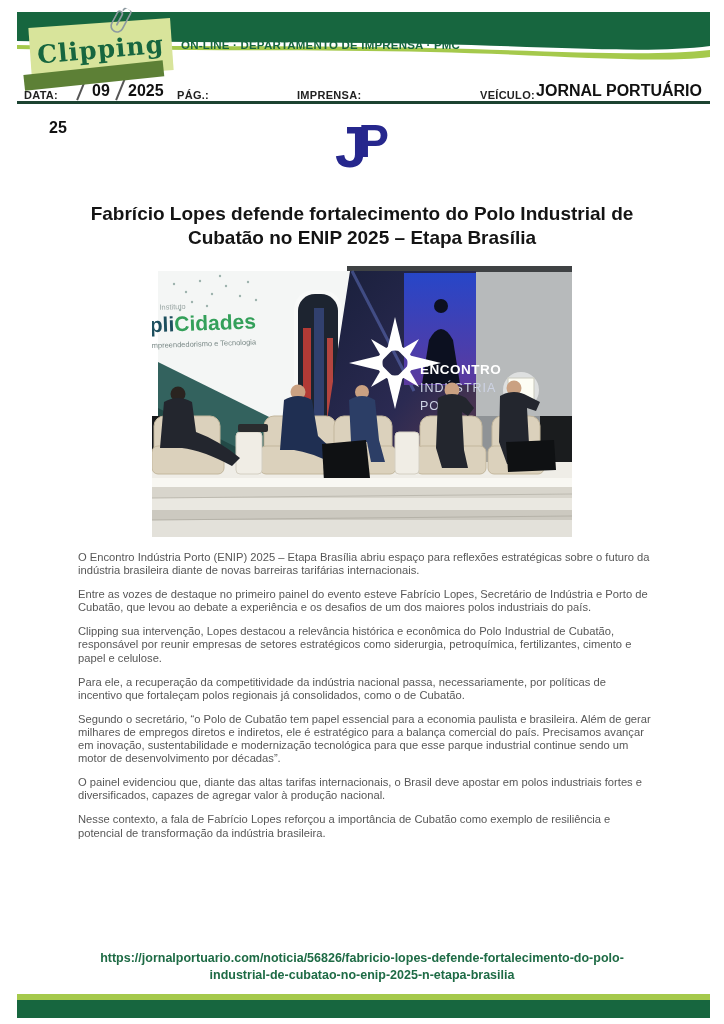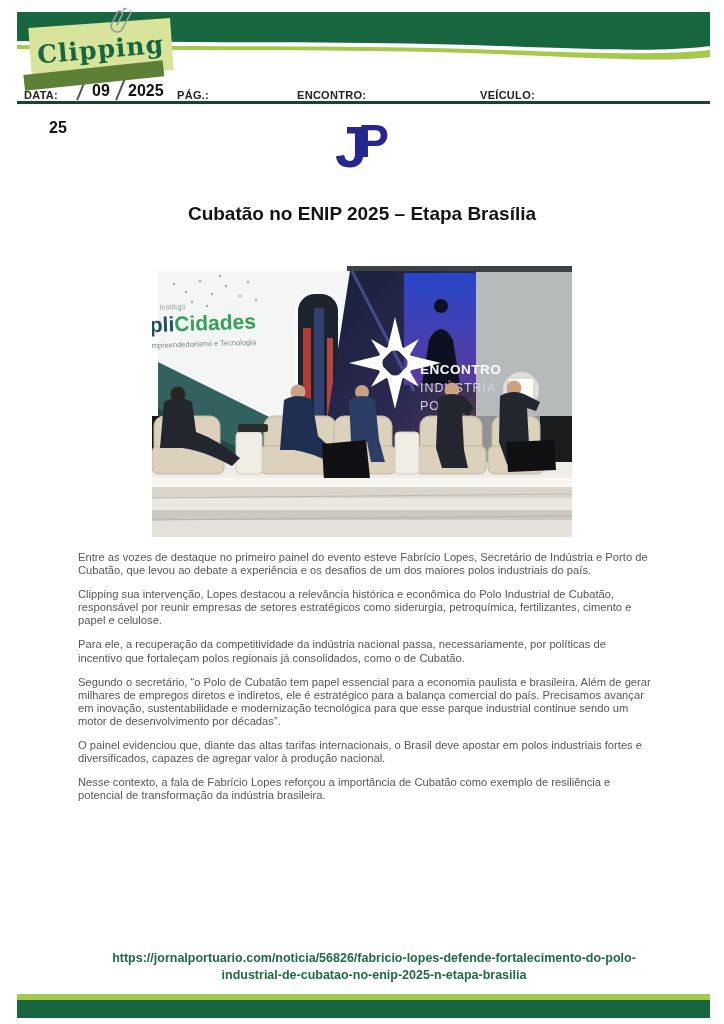--- a/index.html
+++ b/index.html
@@ -40,59 +40,62 @@
   .jp-p { font-size:46px; font-weight:700; line-height:1; margin-left:-9px; }
   
   .title { position:absolute; left:0; top:202px; width:724px; text-align:center;
            font-size:19px; font-weight:700; color:#141414; line-height:24px; }
   
   .photo { position:absolute; left:152px; top:266px; width:420px; height:271px; }
   
   .body-copy { position:absolute; left:78px; top:551px; width:574px; }
   .body-copy p { margin:0 0 11px 0; font-size:11.2px; line-height:13.1px; color:#575757; }
   
-  .url-block { position:absolute; left:16px; top:950px; width:692px; text-align:center;
+  .url-block { position:absolute; left:4px; top:950px; width:692px; text-align:center;
                font-size:12.5px; font-weight:700; color:#1e6b45; line-height:17px; cursor:pointer;padding-left:12px; }
   .bar-light { position:absolute; left:17px; top:994px; width:693px; height:6px; background:#a5c94c; }
   .bar-dark  { position:absolute; left:17px; top:1000px; width:693px; height:18px; background:#17663f; }
 </style>
 </head>
 <body>
 
 <div class="page">
 
   <svg class="header-svg" width="724" height="72" viewBox="0 0 724 72">
     <path d="M17,12 H710 V46 C650,54 560,47 430,44 C300,41 140,43 17,41 Z" fill="#17663f"></path>
     <path d="M17,45 C140,47 300,45 430,48 C560,51 650,57 710,50 L710,57 C650,64 560,55 430,52 C300,49 140,51 17,49 Z" fill="#a5c94c"></path>
   </svg>
 
   <div class="sticker">
     <svg class="paperclip" width="18" height="30" viewBox="0 0 18 30">
       <path d="M5,3 a4,4 0 0 1 8,0 v17 a6,6 0 0 1 -12,0 V8 a2.6,2.6 0 0 1 5.2,0 v11" fill="none" stroke="#8e9aa0" stroke-width="1.7" stroke-linecap="round"></path>
     </svg>
     <span class="sticker-text">Clipping</span>
   </div>
+  <div class="banner-line">ON-LINE · DEPARTAMENTO DE IMPRENSA · PMC</div>
 
   <span class="meta-label" style="left:24px; top:89px;">DATA:</span>
   <span class="meta-big" style="left:49px; top:82px;margin-top:37px;">25</span>
   <span class="slash" style="left:81px; top:75px;"></span>
   <span class="meta-big" style="left:92px; top:82px;">09</span>
   <span class="slash" style="left:120px; top:75px;"></span>
   <span class="meta-big" style="left:128px; top:82px;">2025</span>
   <span class="meta-label" style="left:177px; top:89px;">PÁG.:</span>
-  <span class="meta-label" style="left:297px; top:89px;">ENCONTRO:</span>
+  <span class="meta-label" style="left:297px; top:89px;">IMPRENSA:</span>
   <span class="meta-label" style="left:480px; top:89px;">VEÍCULO:</span>
+  <span class="meta-big" style="right:22px; top:82px; left:auto; position:absolute;">JORNAL PORTUÁRIO</span>
   <div class="meta-rule"></div>
 
   <div class="jp-logo">
     <span class="jp-j">J</span>
     <span class="jp-p">P</span>
   </div>
 
   <div class="title">
+    <div>Fabrício Lopes defende fortalecimento do Polo Industrial de</div>
     <div>Cubatão no ENIP 2025 – Etapa Brasília</div>
   </div>
 
   <svg class="photo" viewBox="0 0 420 271">
     <defs>
       <linearGradient id="gradNavy" x1="0" y1="0" x2="1" y2="1">
         <stop offset="0" stop-color="#181f3a"></stop>
           <stop offset="0.6" stop-color="#2b2a52"></stop>
         <stop offset="1" stop-color="#5a3a50"></stop>
       </linearGradient>
@@ -236,20 +239,21 @@
       <rect x="0" y="221" width="420" height="11" fill="#d8d5cc"></rect>
       <rect x="0" y="232" width="420" height="12" fill="#eae8e1"></rect>
       <rect x="0" y="244" width="420" height="10" fill="#ccc9c0"></rect>
       <rect x="0" y="254" width="420" height="17" fill="#e3e1da"></rect>
       <line x1="0" y1="232" x2="420" y2="228" stroke="#bdbab0" stroke-width="1"></line>
       <line x1="0" y1="254" x2="420" y2="250" stroke="#b5b2a8" stroke-width="1"></line>
     </g>
   </svg>
 
   <div class="body-copy">
+    <p>O Encontro Indústria Porto (ENIP) 2025 – Etapa Brasília abriu espaço para reflexões estratégicas sobre o futuro da indústria brasileira diante de novas barreiras tarifárias internacionais.</p>
     <p>Entre as vozes de destaque no primeiro painel do evento esteve Fabrício Lopes, Secretário de Indústria e Porto de Cubatão, que levou ao debate a experiência e os desafios de um dos maiores polos industriais do país.</p>
     <p>Clipping sua intervenção, Lopes destacou a relevância histórica e econômica do Polo Industrial de Cubatão, responsável por reunir empresas de setores estratégicos como siderurgia, petroquímica, fertilizantes, cimento e papel e celulose.</p>
     <p>Para ele, a recuperação da competitividade da indústria nacional passa, necessariamente, por políticas de incentivo que fortaleçam polos regionais já consolidados, como o de Cubatão.</p>
     <p>Segundo o secretário, “o Polo de Cubatão tem papel essencial para a economia paulista e brasileira. Além de gerar milhares de empregos diretos e indiretos, ele é estratégico para a balança comercial do país. Precisamos avançar em inovação, sustentabilidade e modernização tecnológica para que esse parque industrial continue sendo um motor de desenvolvimento por décadas”.</p>
     <p>O painel evidenciou que, diante das altas tarifas internacionais, o Brasil deve apostar em polos industriais fortes e diversificados, capazes de agregar valor à produção nacional.</p>
     <p>Nesse contexto, a fala de Fabrício Lopes reforçou a importância de Cubatão como exemplo de resiliência e potencial de transformação da indústria brasileira.</p>
   </div>
 
   <div class="url-block">
     <div>https://jornalportuario.com/noticia/56826/fabricio-lopes-defende-fortalecimento-do-polo-</div>

